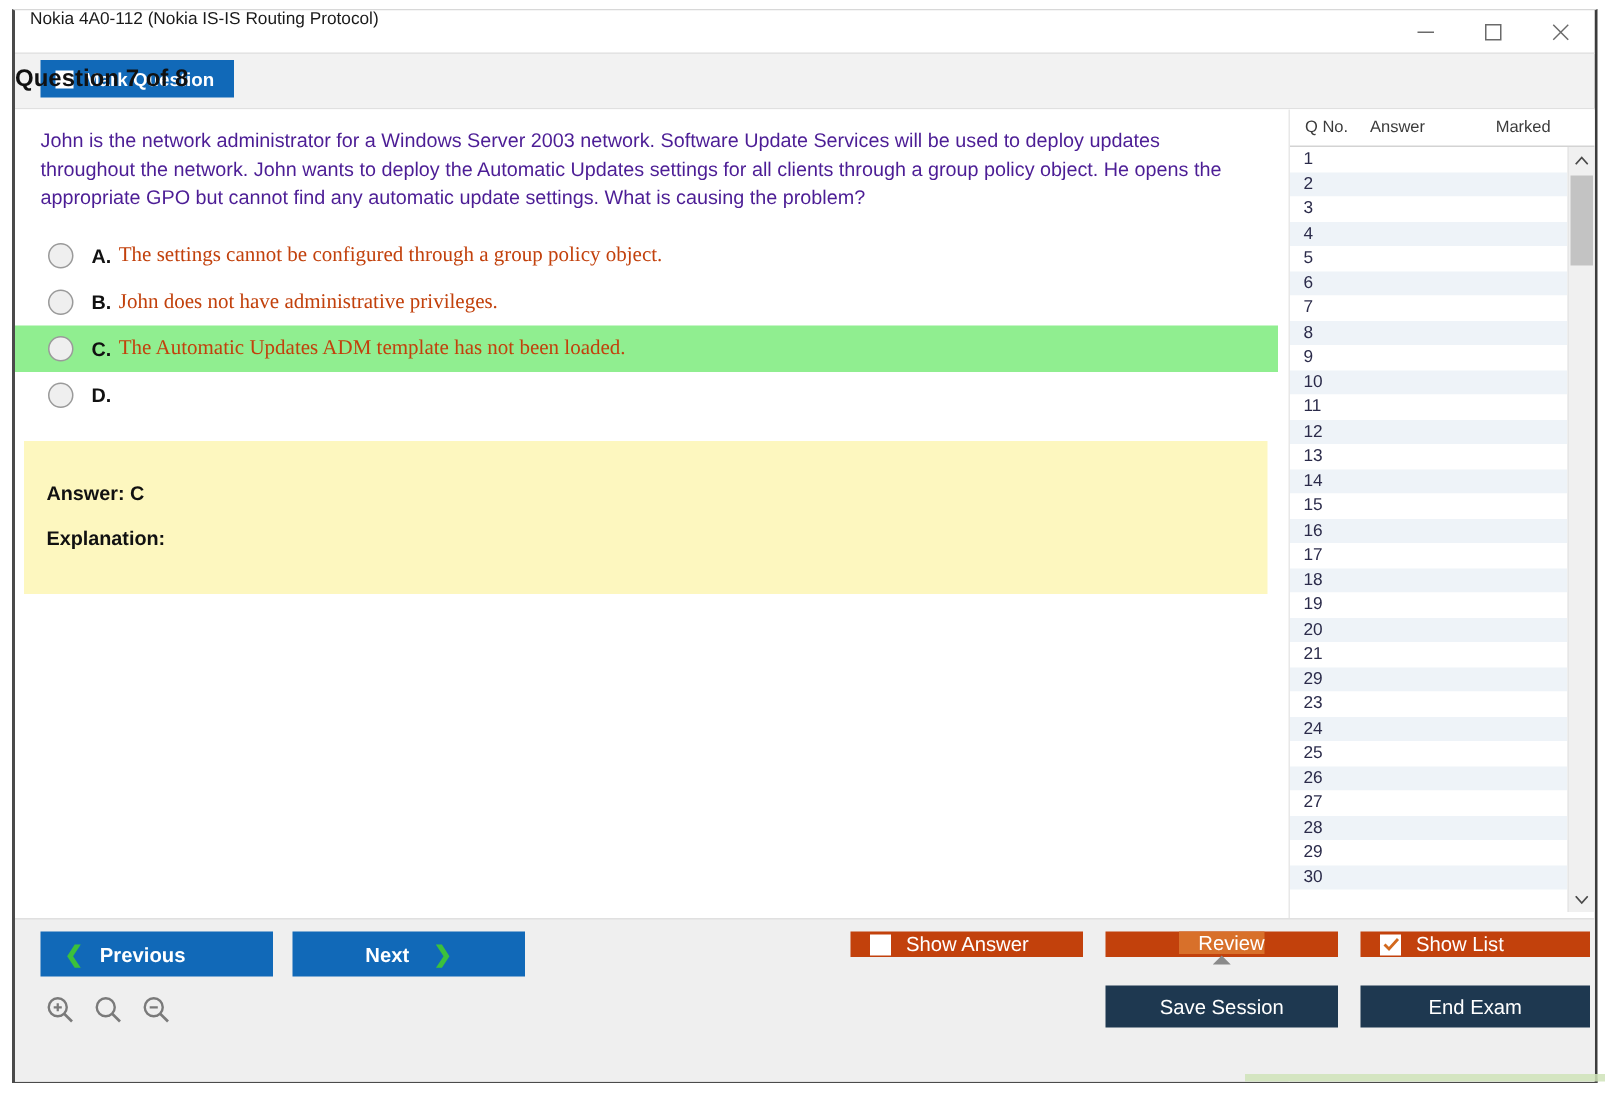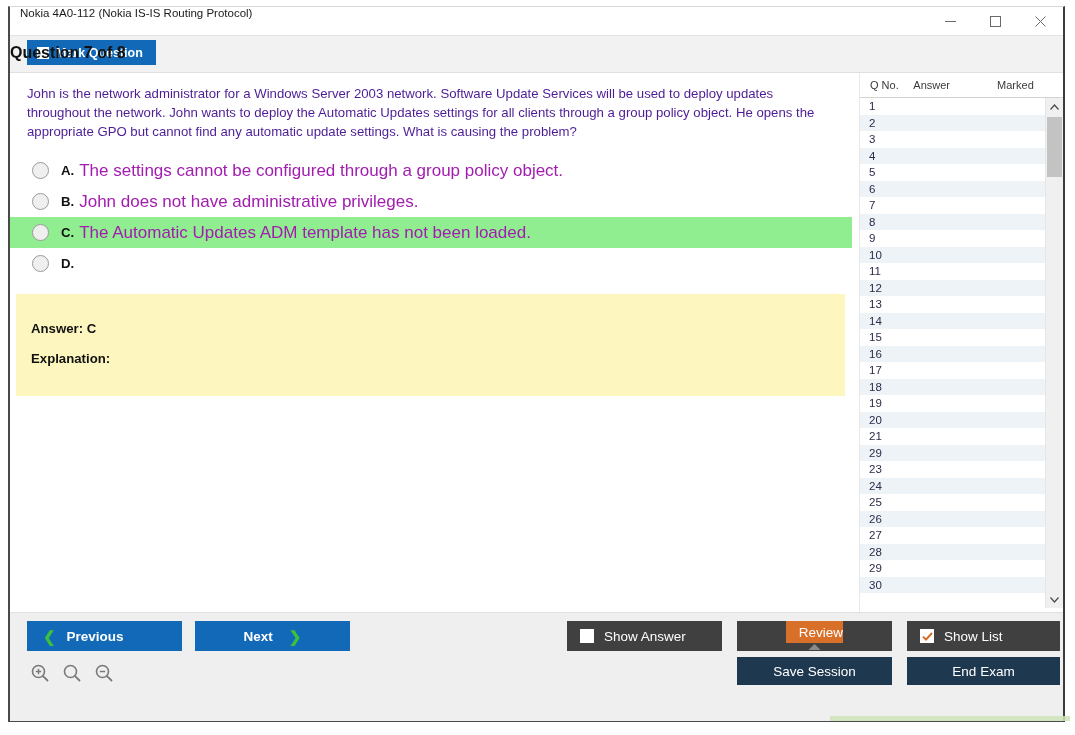--- a/index.html
+++ b/index.html
@@ -152,22 +152,23 @@
     flex: 0 0 auto;
     margin-right: 12px;
   }
   .opt-letter {
     font-weight: bold;
     font-size: 13.2px;
     color: #111111;
     margin-right: 5px;
   }
   .opt-text {
-    font-size: 17px;
-    color: #a21caf;
+    font-size: 14px;
+    color: #c2410c;
+    font-family: Liberation Serif, serif;
   }
   .answer-box {
     position: absolute;
     left: 6px;
     top: 221px;
     width: 829px;
     height: 102px;
     background: #fdf7bf;
     box-sizing: border-box;
   }
@@ -275,21 +276,21 @@
     display: flex;
     align-items: center;
     font-size: 13.5px;
     color: #ffffff;
     box-sizing: border-box;
     cursor: pointer;
     font-weight: bold;
     user-select: none;
   }
   .btn-blue { background: #1169b8; height: 30px; }
-  .btn-orange { background: #404040; height: 30px; font-weight: normal; }
+  .btn-orange { background: #c2410c; height: 17px; font-weight: normal; }
   .btn-navy { background: #1e3850; height: 28px; font-weight: normal; }
 
   .btn-prev { left: 17px; top: 8px; width: 155px; justify-content: flex-start; padding-left: 16px; gap: 11px; }
   .btn-next { left: 185px; top: 8px; width: 155px; justify-content: center; gap: 16px; }
   .chev { color: #3cc13c; font-size: 15px; font-weight: bold; line-height: 1; }
 
   .btn-showanswer { left: 557px; top: 8px; width: 155px; padding-left: 13px; gap: 10px; }
   .btn-review { left: 727px; top: 8px; width: 155px; padding: 0; flex-direction: column; }
   .rev-label { flex: 1 1 auto; padding-left: 13px; background: #d8702a; height: 100%; display: flex; align-items: center; }
   .rev-caret { width: 44px; display: flex; align-items: center; justify-content: center; }

